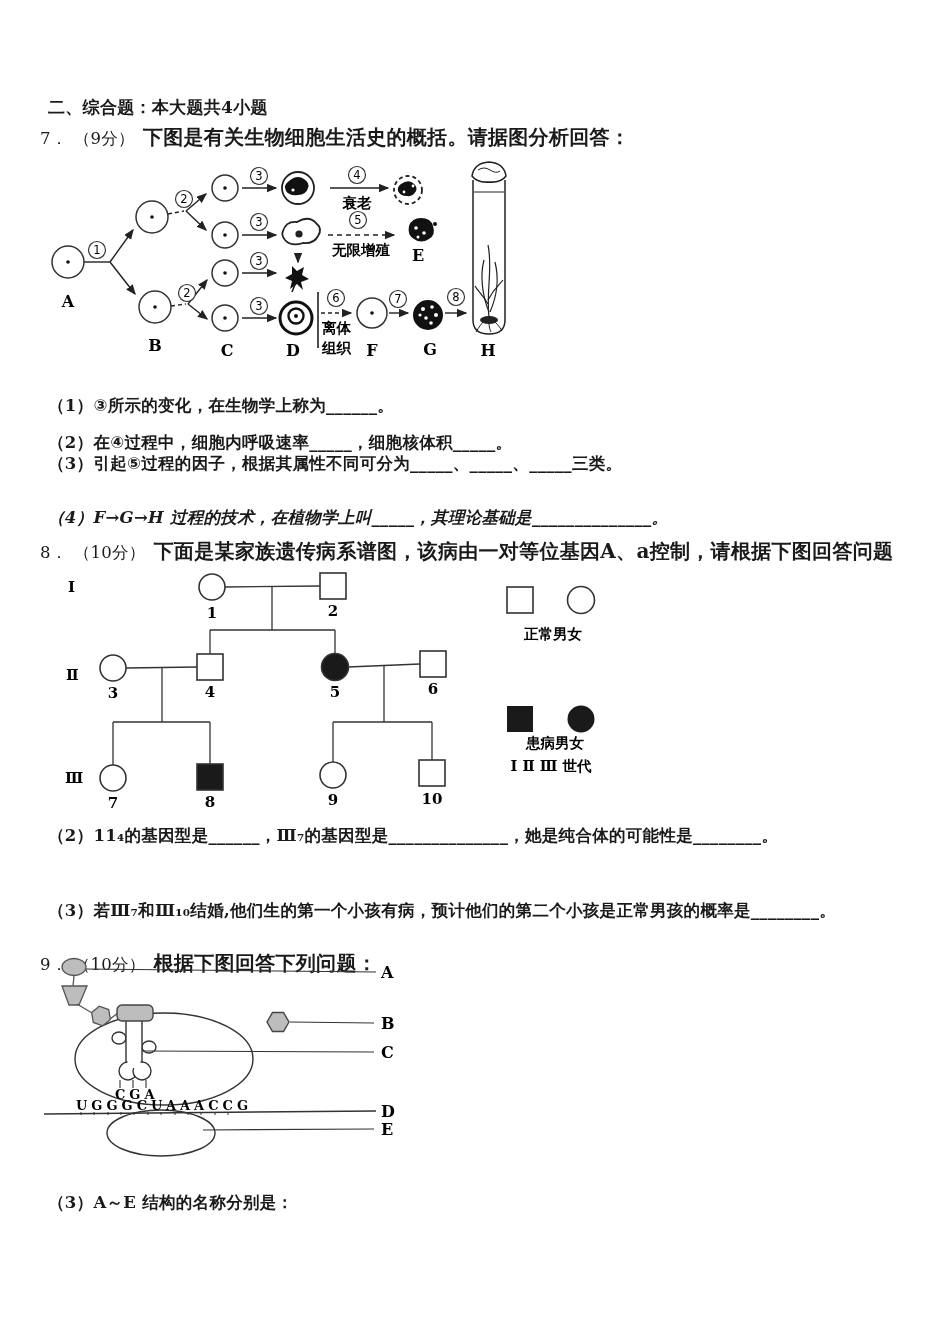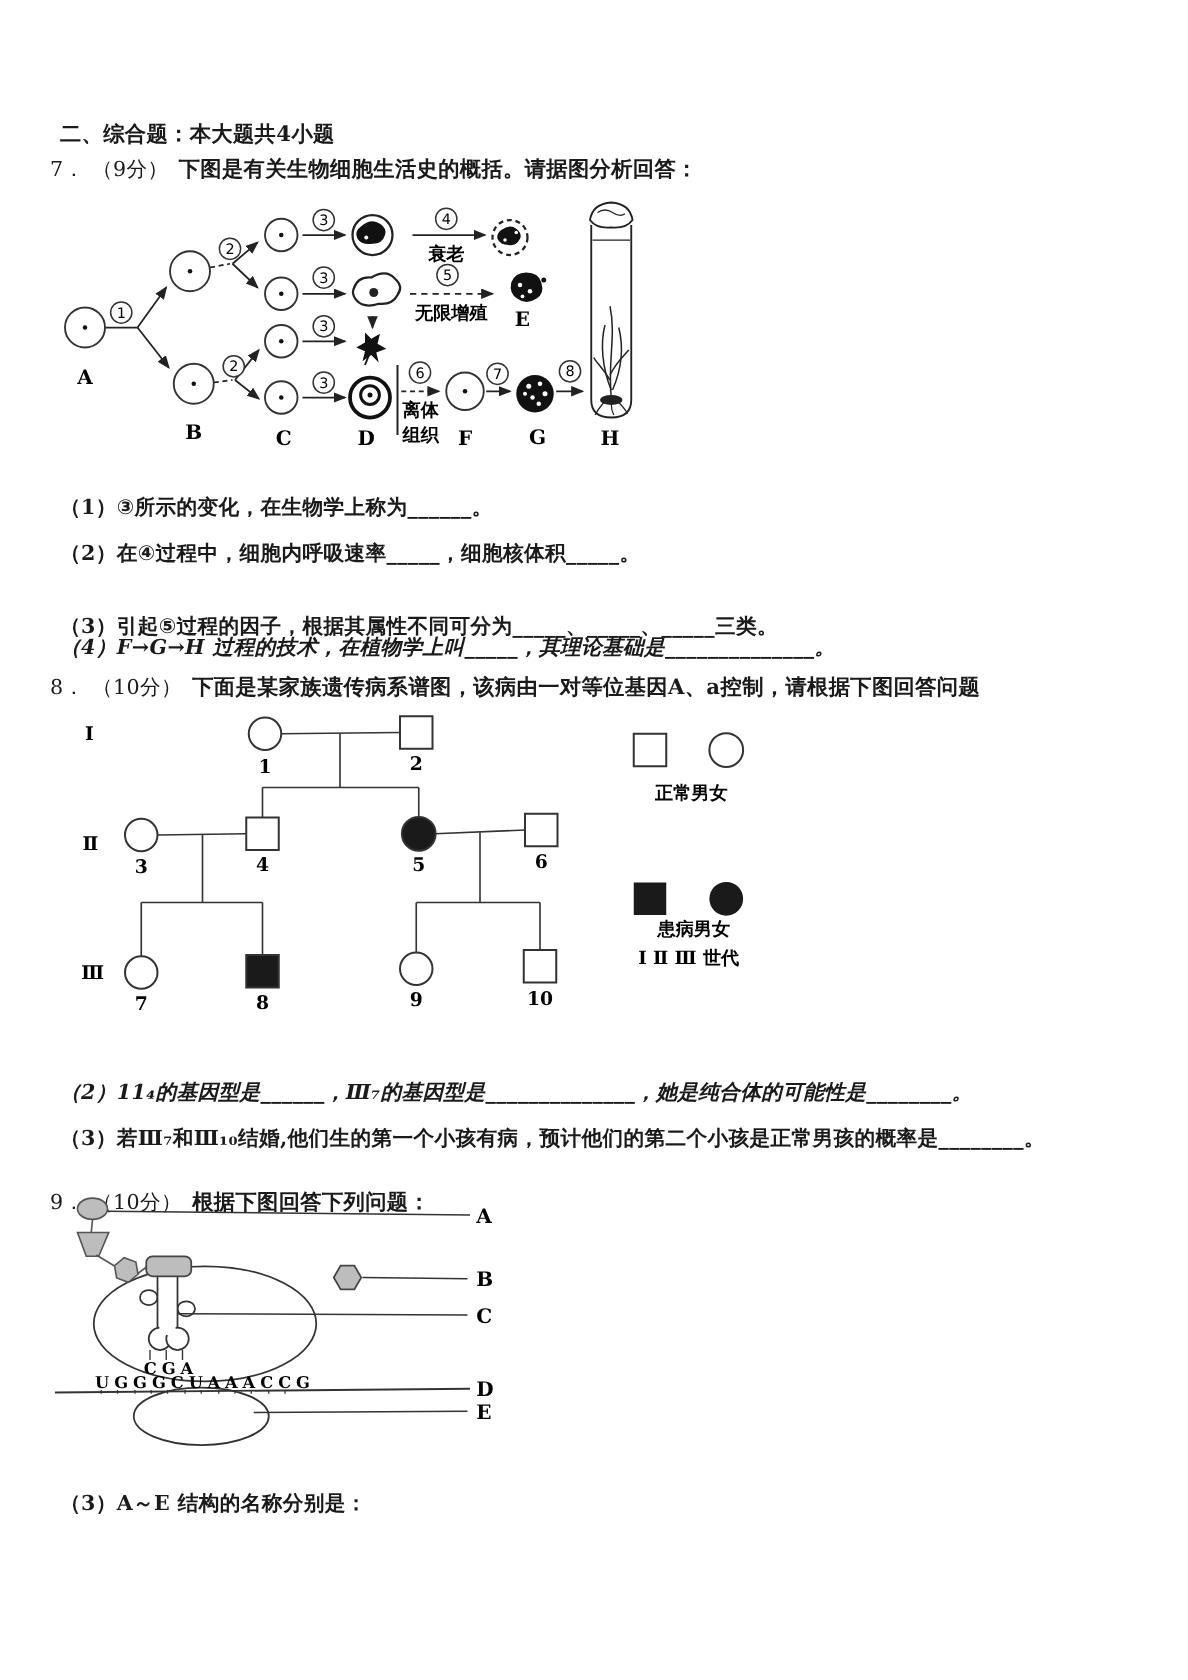--- a/index.html
+++ b/index.html
@@ -7,21 +7,21 @@
   body {
     width:950px; height:1344px; position:relative; overflow:hidden;
     font-family:"DejaVu Serif","DejaVu Sans",serif;
     color:#1a1a1a;
   }
   .sheet { position:absolute; inset:0; background:#ffffff; }
   .line { position:absolute; white-space:nowrap; font-size:16.5px; font-weight:600; letter-spacing:.3px; }
   .sect { font-size:17px; font-weight:700; }
   .qline .qnum, .qline .qpts { font-weight:400; font-size:16.5px; }
   .qline .qpts { margin-right:2px; }
-  .qline .qstem { font-weight:700; font-size:17px; }
+  .qline .qstem { font-weight:700; font-size:20px; }
   svg { position:absolute; }
   svg text { font-family:"DejaVu Serif","DejaVu Sans",serif; }
   .diag-letter { font-size:16px; font-weight:600; }
   .badge-digit { font-family:"DejaVu Sans",sans-serif; font-size:11.5px; font-weight:400; }
   .cjk-label { font-size:14.5px; font-weight:600; }
   .ped-num { font-size:15px; font-weight:600; }
   .gene-letter { font-size:13px; font-weight:700; font-family:"DejaVu Serif",serif; }
 </style>
 </head>
 <body>
@@ -225,21 +225,21 @@
       <text class="diag-letter" x="293" y="356" text-anchor="middle">D</text>
       <text class="diag-letter" x="418" y="261" text-anchor="middle">E</text>
       <text class="diag-letter" x="372" y="356" text-anchor="middle">F</text>
       <text class="diag-letter" x="430" y="355" text-anchor="middle">G</text>
       <text class="diag-letter" x="488" y="356" text-anchor="middle">H</text>
     </g>
   </svg>
 
   <div class="line" style="left:48px; top:395px;text-align:right;">（1）③所示的变化，在生物学上称为______。</div>
   <div class="line" style="left:48px; top:432px;">（2）在④过程中，细胞内呼吸速率_____，细胞核体积_____。</div>
-  <div class="line" style="left:48px; top:490px;">（3）引起⑤过程的因子，根据其属性不同可分为_____、_____、_____三类。</div>
+  <div class="line" style="left:48px; top:453px;">（3）引起⑤过程的因子，根据其属性不同可分为_____、_____、_____三类。</div>
   <div class="line" style="left:48px; top:507px;font-style:italic;">（4）F→G→H 过程的技术，在植物学上叫_____，其理论基础是______________。</div>
 
   <div class="line qline" style="left:40px; top:538px;">
     <span class="qnum">8．</span>
     <span class="qpts">（10分）</span>
     <span class="qstem">下面是某家族遗传病系谱图，该病由一对等位基因A、a控制，请根据下图回答问题</span>
   </div>
 
   <svg style="left:55px; top:565px;" width="620" height="250" viewBox="55 565 620 250">
     <g stroke="#333" stroke-width="1.3" fill="none">
@@ -296,21 +296,21 @@
       <rect x="507" y="587" width="26" height="26" fill="#fff" stroke="#333" stroke-width="1.6"></rect>
       <circle cx="581" cy="600" r="13.5" fill="#fff" stroke="#333" stroke-width="1.6"></circle>
       <text class="cjk-label" x="553" y="639" text-anchor="middle">正常男女</text>
       <rect x="507" y="706" width="26" height="26" fill="#1a1a1a"></rect>
       <circle cx="581" cy="719" r="13.5" fill="#1a1a1a"></circle>
       <text class="cjk-label" x="555" y="748" text-anchor="middle">患病男女</text>
       <text class="cjk-label" x="551" y="771" text-anchor="middle">Ⅰ Ⅱ Ⅲ 世代</text>
     </g>
   </svg>
 
-  <div class="line" style="left:48px; top:863px;font-style:italic;">（2）11₄的基因型是______，Ⅲ₇的基因型是______________，她是纯合体的可能性是________。</div>
+  <div class="line" style="left:48px; top:825px;">（2）11₄的基因型是______，Ⅲ₇的基因型是______________，她是纯合体的可能性是________。</div>
   <div class="line" style="left:48px; top:900px;">（3）若Ⅲ₇和Ⅲ₁₀结婚,他们生的第一个小孩有病，预计他们的第二个小孩是正常男孩的概率是________。</div>
 
   <div class="line qline" style="left:40px; top:950px;">
     <span class="qnum">9．</span>
     <span class="qpts">（10分）</span>
     <span class="qstem">根据下图回答下列问题：</span>
   </div>
 
   <svg style="left:40px; top:950px;" width="370" height="210" viewBox="40 950 370 210">
 

